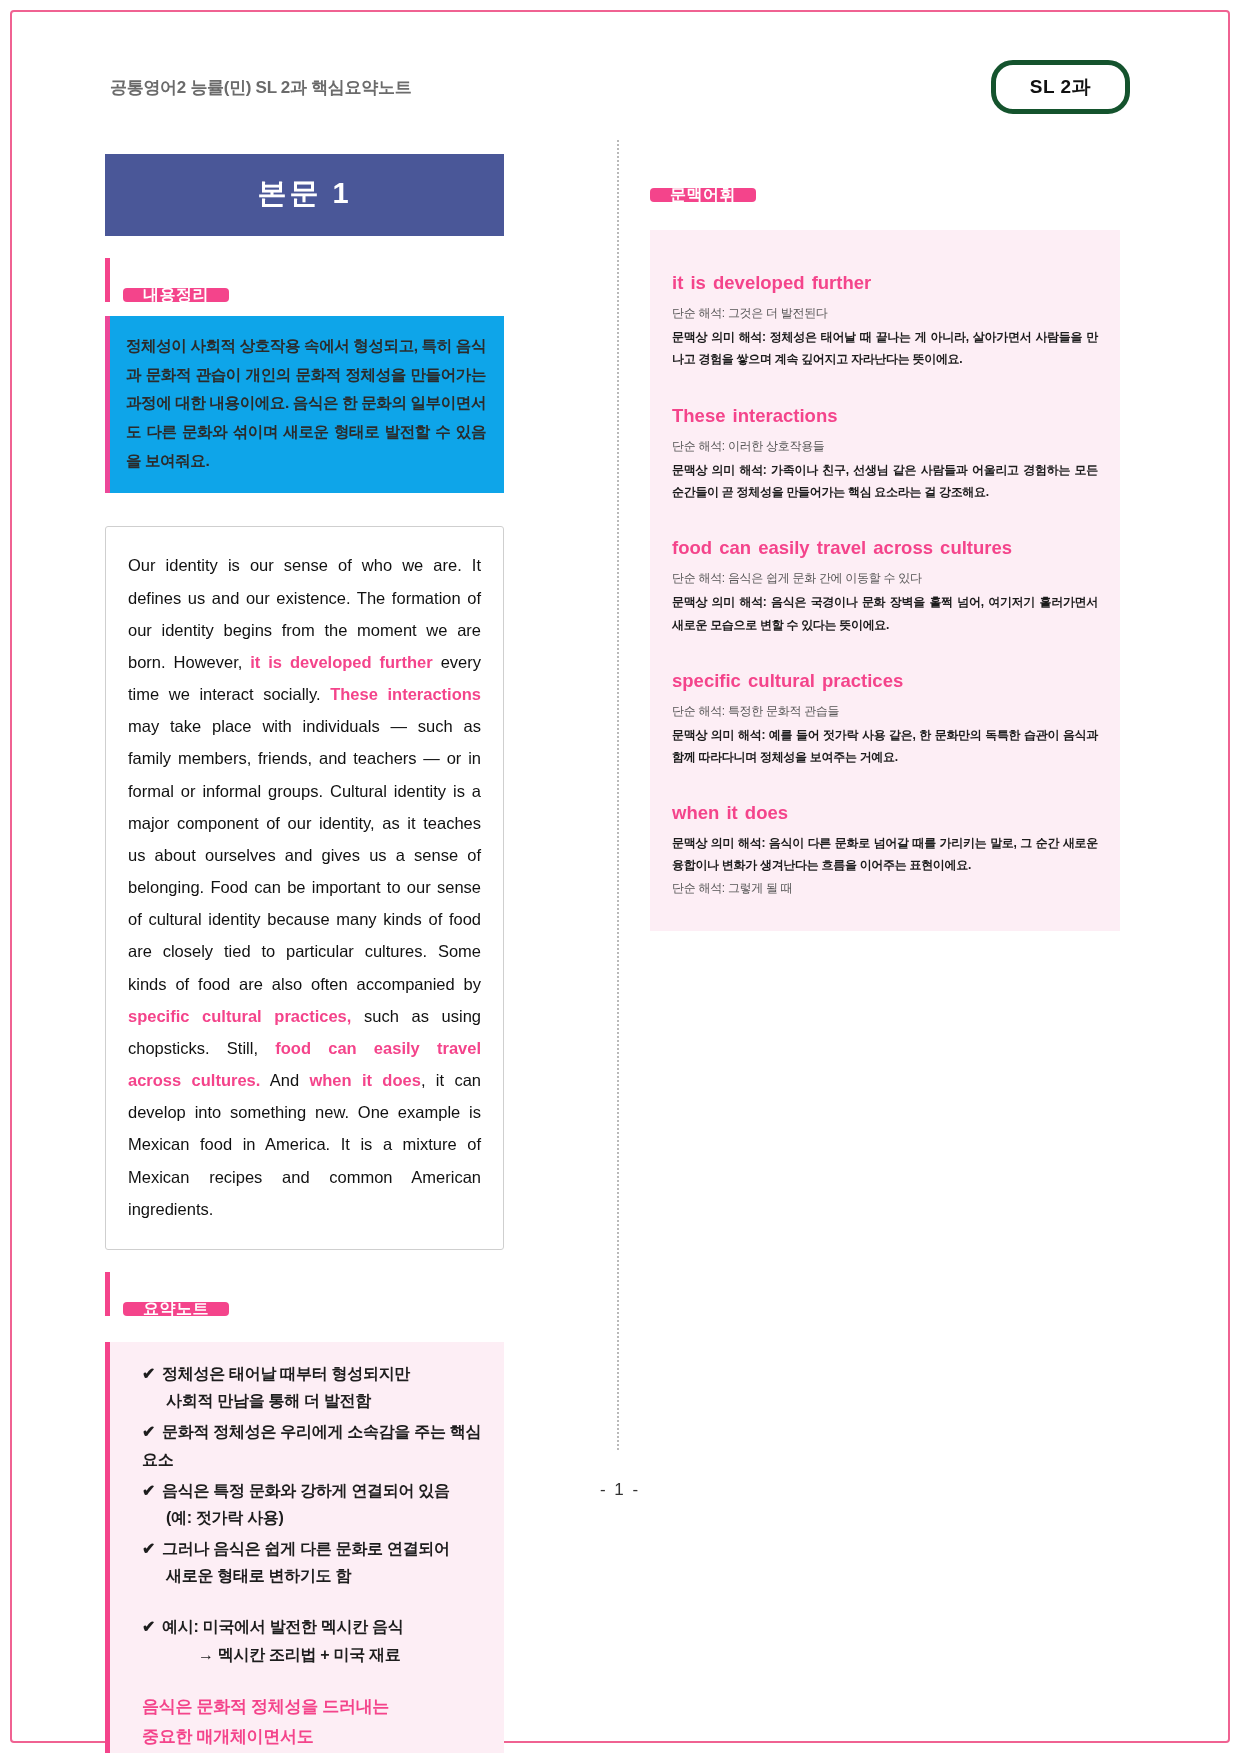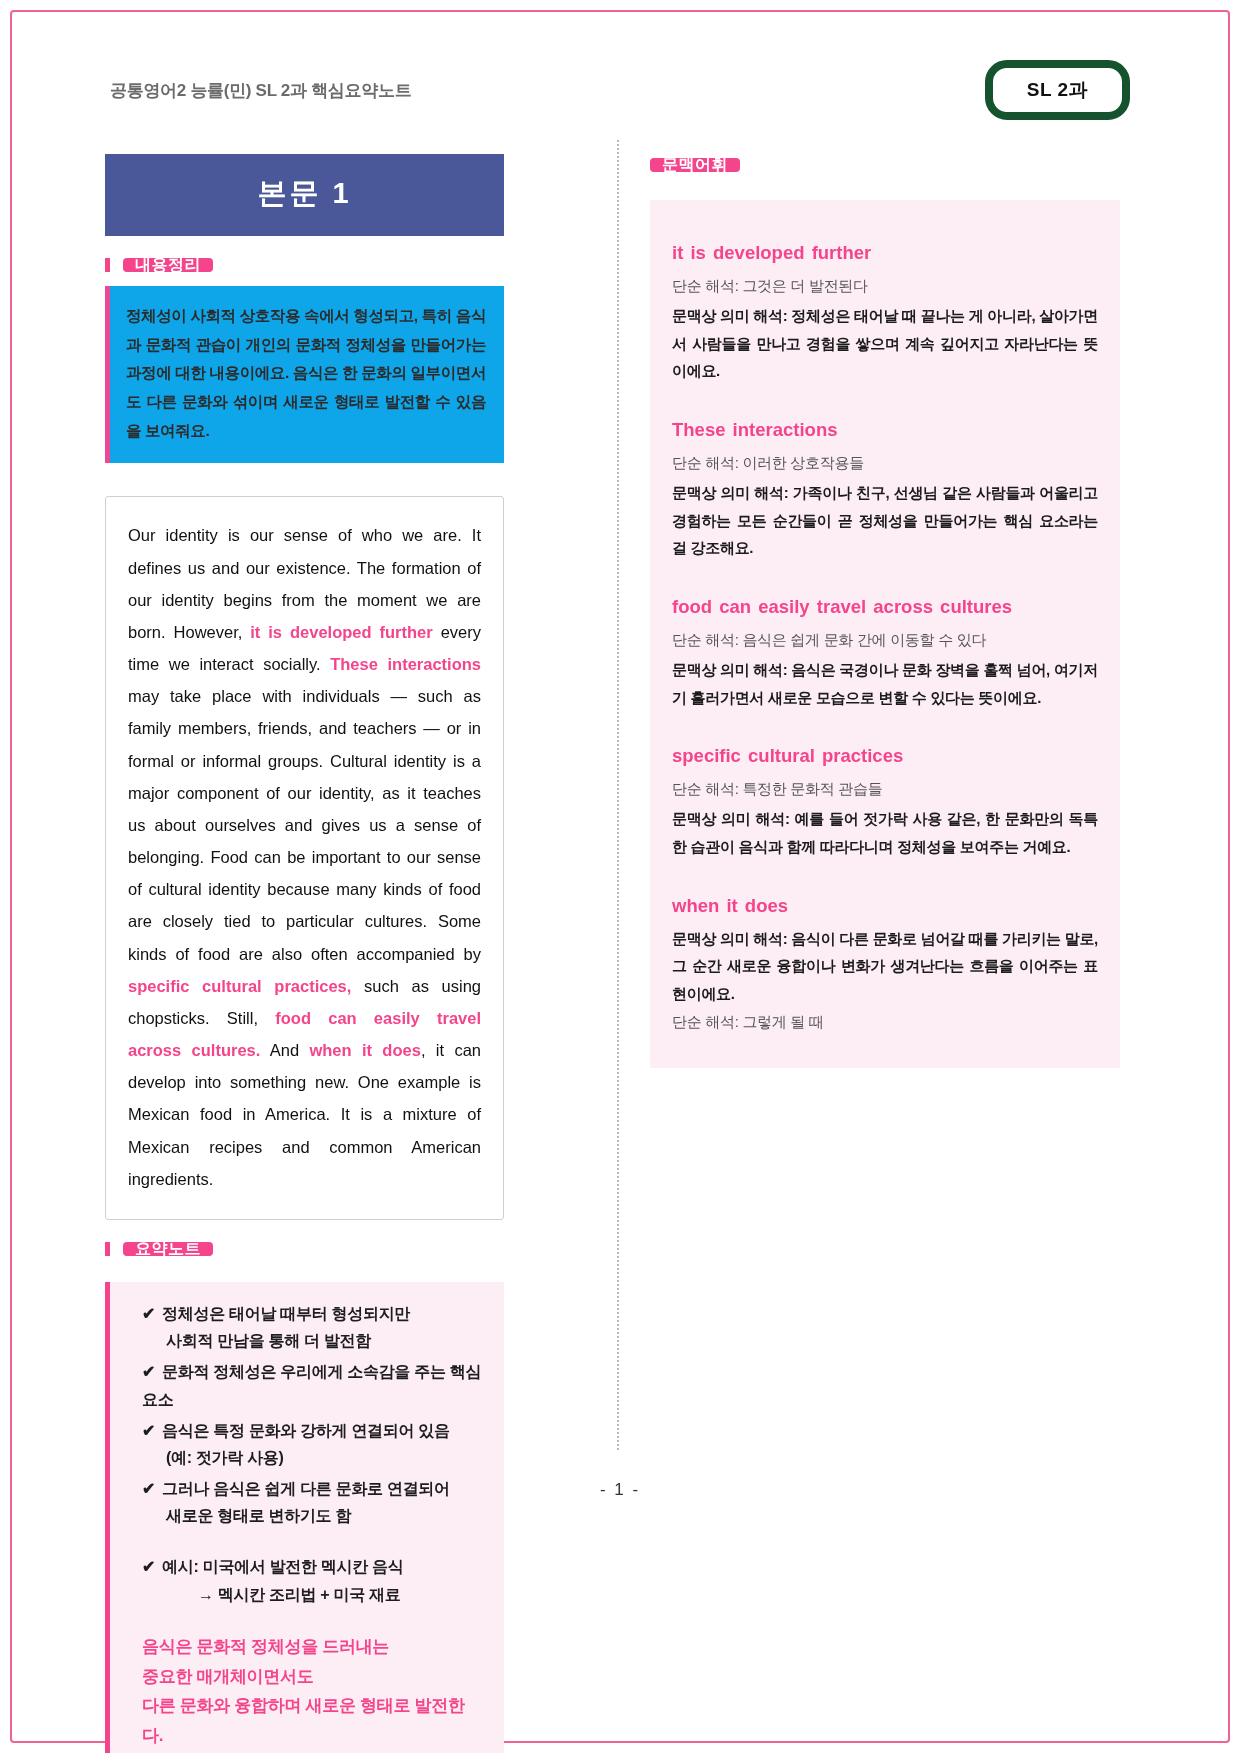--- a/index.html
+++ b/index.html
@@ -29,21 +29,21 @@
     justify-content: space-between;
   }
   .header-title {
     font-size: 17px;
     font-weight: bold;
     color: #6b6b6b;
     letter-spacing: -0.3px;
     text-align: center;
   }
   .header-badge {
-    border: 8px solid #14532d;
+    border: 5px solid #14532d;
     border-radius: 22px;
     padding: 9px 34px;
     font-size: 19px;
     font-weight: bold;
     color: #111;
     background: #fff;
     letter-spacing: 0.5px;
   }
   .divider-v {
     position: absolute;
@@ -67,23 +67,24 @@
     font-weight: bold;
     padding: 20px 0 22px 0;
     letter-spacing: 3px;
   }
   .pink-tag {
     display: inline-block;
     background: #f4448b;
     color: #fff;
     font-size: 16px;
     font-weight: bold;
-    padding: 7px 12px;
+    padding: 7px 20px;
     border-radius: 4px;
     letter-spacing: 0.5px;
+    margin-top: 30px;
   }
   .tag-row {
     margin-top: 22px;
     border-left: 5px solid #f4448b;
     padding-left: 13px;
     line-height: 0;
   }
   .summary-box {
     margin-top: 14px;
     background: #0ea5e9;
@@ -152,21 +153,21 @@
   .vocab-item { margin-bottom: 34px; }
   .vocab-item:last-child { margin-bottom: 6px; }
   .vocab-term {
     color: #f4448b;
     font-size: 18.5px;
     font-weight: bold;
     margin-bottom: 8px;
     word-spacing: 2px;
   }
   .vocab-line {
-    font-size: 15px;
+    font-size: 12px;
     line-height: 1.85;
     color: #3a3a3a;
     letter-spacing: -0.3px;
   }
   .vocab-line.simple { color: #555; }
   .vocab-line.ctx {
     color: #1b1b1b;
     font-weight: bold;
     text-align: justify;
     margin-top: 2px;

